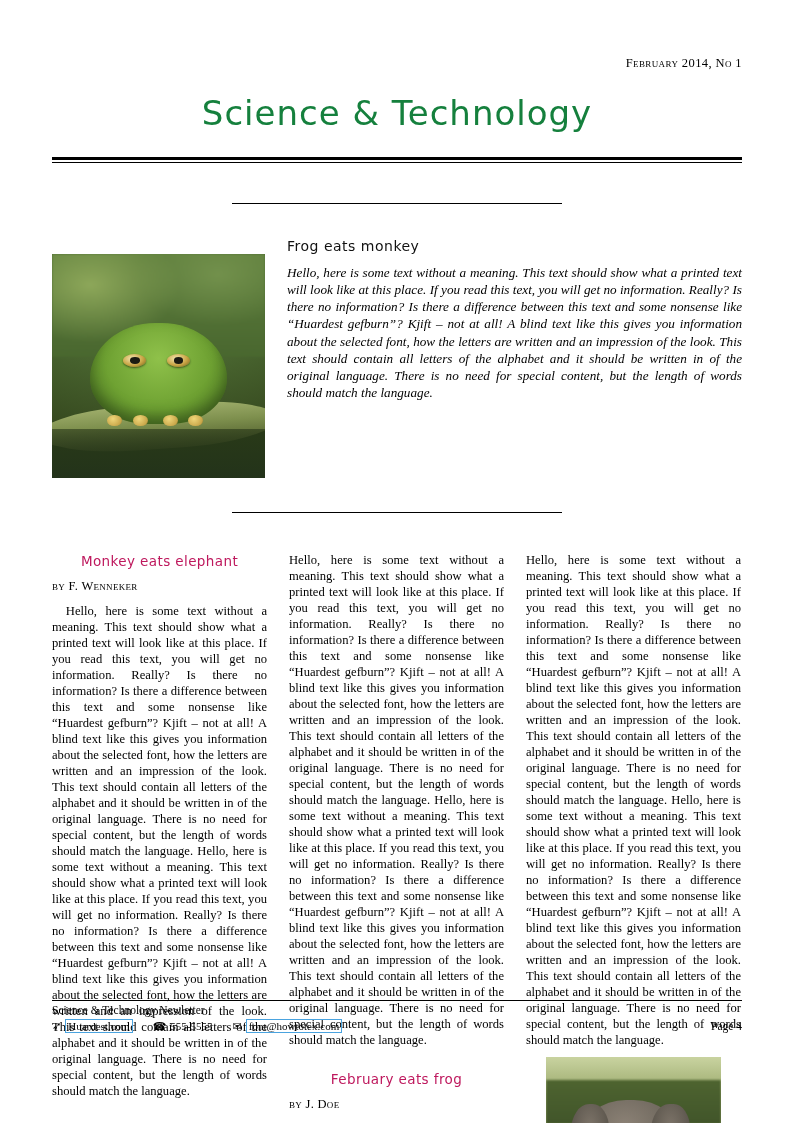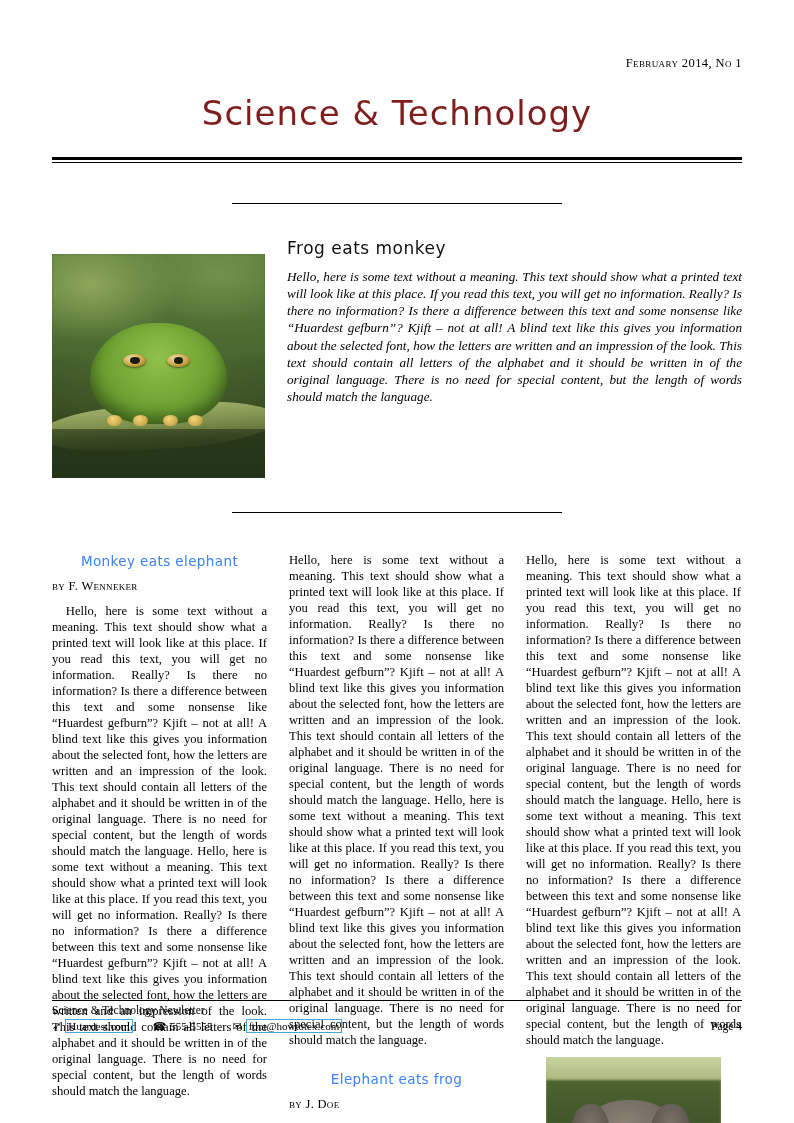--- a/index.html
+++ b/index.html
@@ -40,21 +40,21 @@
     margin: 0 0 22px 0;
   }
   .masthead-title {
     text-align: center;
     font-family: "DejaVu Sans", sans-serif;
     font-size: 34px;
     font-weight: normal;
     letter-spacing: 1px;
     margin: 0;
     padding: 0 0 6px 0;
-    color: #7f1d1d;
+    color: #15803d;
   }
   .rule-thick {
     border-top: 3px solid #000;
     margin-top: 18px;
   }
   .rule-thin {
     border-top: 1px solid #000;
     margin-top: 2px;
   }
 
@@ -82,21 +82,21 @@
     width: 213px;
     height: 224px;
     display: block;
   }
   .feature-text {
     flex: 1 1 auto;
     padding-left: 22px;
   }
   .headline {
     font-family: "DejaVu Sans", sans-serif;
-    font-size: 17px;
+    font-size: 14px;
     font-weight: normal;
     letter-spacing: 0.5px;
     margin: 0 0 10px 0;
     color: #111;
   }
   .feature-para {
     font-style: italic;
     font-size: 13.2px;
     line-height: 1.30;
     text-align: justify;
@@ -120,21 +120,21 @@
     width: 215px;
     flex: 0 0 215px;
   }
   .col-head {
     font-family: "DejaVu Sans", sans-serif;
     font-size: 13.5px;
     font-weight: normal;
     letter-spacing: 0.4px;
     margin: 0 0 10px 0;
     text-align: center;
-    color: #3b82f6;
+    color: #be185d;
   }
   .byline {
     text-align: left;
     font-size: 12.5px;
     font-variant: small-caps;
     letter-spacing: 0.3px;
     margin: 0 0 10px 0;
   }
   .body-para {
     font-size: 12.6px;
@@ -319,21 +319,21 @@
 
       <div class="col">
         <h3 class="col-head">Monkey eats elephant</h3>
         <div class="byline">by F. Wenneker</div>
         <p class="body-para indent">Hello, here is some text without a meaning. This text should show what a printed text will look like at this place. If you read this text, you will get no information. Really? Is there no information? Is there a difference between this text and some nonsense like “Huardest gefburn”? Kjift – not at all! A blind text like this gives you information about the selected font, how the letters are written and an impression of the look. This text should contain all letters of the alphabet and it should be written in of the original language. There is no need for special content, but the length of words should match the language. Hello, here is some text without a meaning. This text should show what a printed text will look like at this place. If you read this text, you will get no information. Really? Is there no information? Is there a difference between this text and some nonsense like “Huardest gefburn”? Kjift – not at all! A blind text like this gives you information about the selected font, how the letters are written and an impression of the look. This text should contain all letters of the alphabet and it should be written in of the original language. There is no need for special content, but the length of words should match the language.</p>
       </div>
 
       <div class="col">
         <p class="body-para">Hello, here is some text without a meaning. This text should show what a printed text will look like at this place. If you read this text, you will get no information. Really? Is there no information? Is there a difference between this text and some nonsense like “Huardest gefburn”? Kjift – not at all! A blind text like this gives you information about the selected font, how the letters are written and an impression of the look. This text should contain all letters of the alphabet and it should be written in of the original language. There is no need for special content, but the length of words should match the language. Hello, here is some text without a meaning. This text should show what a printed text will look like at this place. If you read this text, you will get no information. Really? Is there no information? Is there a difference between this text and some nonsense like “Huardest gefburn”? Kjift – not at all! A blind text like this gives you information about the selected font, how the letters are written and an impression of the look. This text should contain all letters of the alphabet and it should be written in of the original language. There is no need for special content, but the length of words should match the language.</p>
         <div class="spacer-sm"></div>
-        <h3 class="col-head">Elephant eats frog</h3>
+        <h3 class="col-head">February eats frog</h3>
         <div class="byline">by J. Doe</div>
         <p class="body-para indent">Hello, here is some text without a meaning. This text should show what a printed text will look like at this place. If you read this text, you will get no information. Really? Is there no information? Is there a difference between this text and some nonsense like “Huardest gefburn”? Kjift – not at all! A blind text like this gives you information about the selected font, how the letters are written and an impression of the look. This text should contain all letters of the alphabet and it should be written in of the original language. There is no need for special content, but the length of words should match the language.</p>
       </div>
 
       <div class="col">
         <p class="body-para">Hello, here is some text without a meaning. This text should show what a printed text will look like at this place. If you read this text, you will get no information. Really? Is there no information? Is there a difference between this text and some nonsense like “Huardest gefburn”? Kjift – not at all! A blind text like this gives you information about the selected font, how the letters are written and an impression of the look. This text should contain all letters of the alphabet and it should be written in of the original language. There is no need for special content, but the length of words should match the language. Hello, here is some text without a meaning. This text should show what a printed text will look like at this place. If you read this text, you will get no information. Really? Is there no information? Is there a difference between this text and some nonsense like “Huardest gefburn”? Kjift – not at all! A blind text like this gives you information about the selected font, how the letters are written and an impression of the look. This text should contain all letters of the alphabet and it should be written in of the original language. There is no need for special content, but the length of words should match the language.</p>
         <div class="elephant-img elephant-photo">
           <div class="sky"></div>
           <div class="bush"></div>
           <div class="eleph-body"></div>

